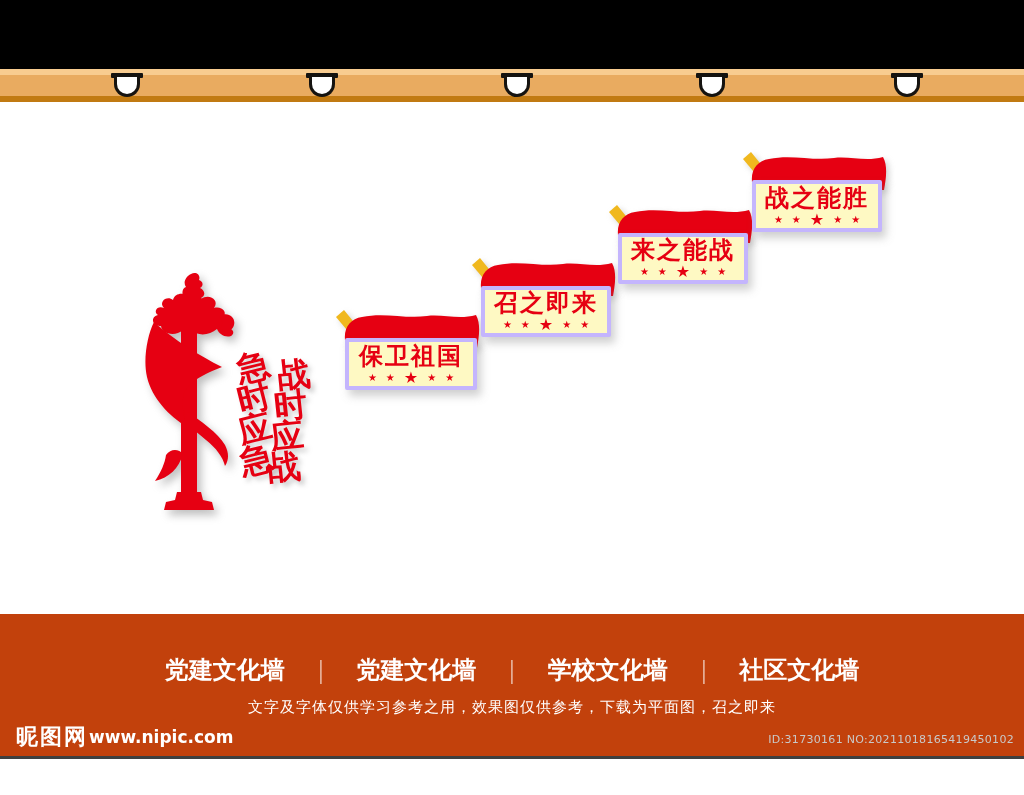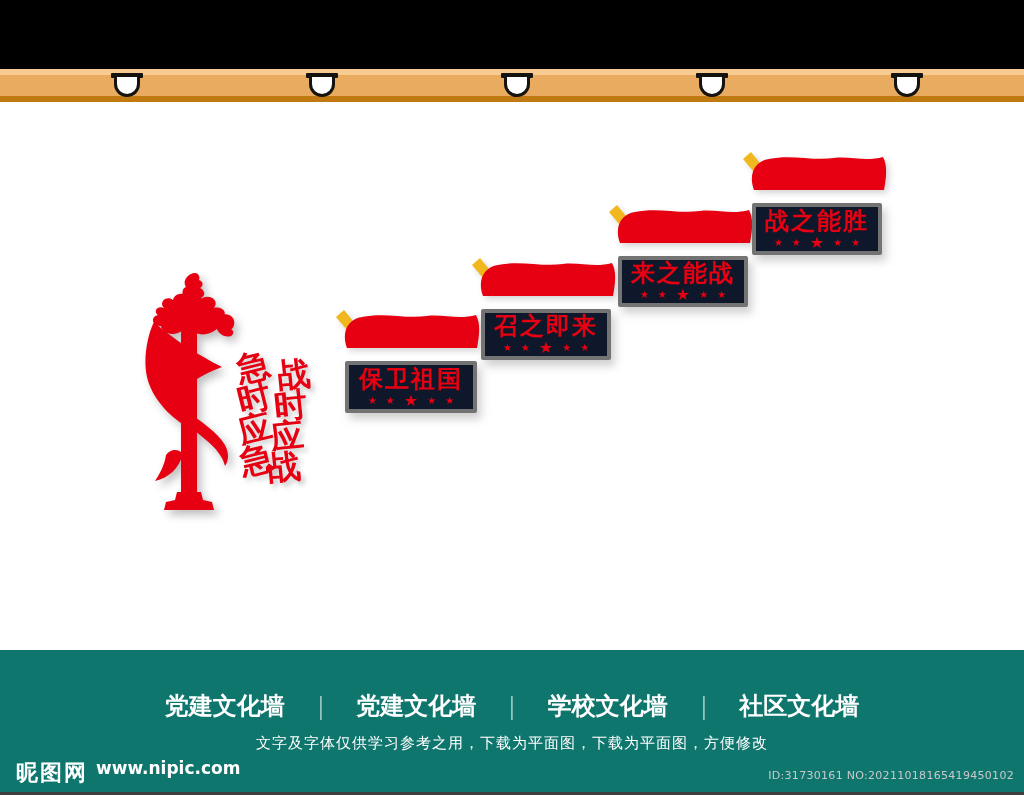--- a/index.html
+++ b/index.html
@@ -25,42 +25,42 @@
   .slogan-col{position:absolute;display:flex;flex-direction:column;color:#e60012;font-weight:bold;
     font-size:33px;text-shadow:3px 4px 5px rgba(120,120,120,0.4);}
   .slogan-left{left:238px;top:351px;transform:rotate(-2deg);}
   .slogan-right{left:279px;top:357px;transform:rotate(6deg);transform-origin:top left;}
   .slogan-col .char{display:block;height:31px;line-height:31px;transform:rotate(-12deg);}
   
   .banner{position:absolute;}
   .banner .flag{position:absolute;left:-10px;top:-28px;width:150px;height:40px;z-index:1;
     filter:drop-shadow(3px 3px 3px rgba(130,130,130,0.35));}
   .banner .box{position:relative;z-index:2;width:100%;height:100%;box-sizing:border-box;
-    background:#0f172a;border:4px solid #737373;border-radius:2px;
+    background:#fef9c3;border:4px solid #c4b5fd;border-radius:2px;
     box-shadow:4px 6px 9px rgba(120,120,120,0.35);
-    display:flex;flex-direction:column;align-items:center;justify-content:center;margin-top:23px;}
+    display:flex;flex-direction:column;align-items:center;justify-content:center;}
   .banner .label{color:#e60012;font-weight:bold;font-size:24px;letter-spacing:2px;line-height:26px;white-space:nowrap;}
   .banner .stars{display:flex;align-items:center;justify-content:center;gap:9px;color:#e60012;height:16px;margin-top:1px;}
   .banner .stars .star{font-size:10px;line-height:16px;}
   .banner .stars .star-big{font-size:16px;}
   .banner-1{left:345px;top:338px;width:132px;height:52px;}
   .banner-2{left:481px;top:286px;width:130px;height:51px;}
   .banner-3{left:618px;top:233px;width:130px;height:51px;}
   .banner-4{left:752px;top:180px;width:130px;height:52px;}
   
   .cdr-note{position:absolute;right:32px;top:605px;font-size:23px;font-weight:bold;
     color:#3b342e;letter-spacing:1px;white-space:nowrap;}
   
-  .footer{position:absolute;left:0;top:650px;width:1024px;height:145px;background:#0f766e;color:#fff;}
+  .footer{position:absolute;left:0;top:614px;width:1024px;height:145px;background:#c2410c;color:#fff;}
   .categories{display:flex;justify-content:center;align-items:center;gap:24px;
     padding-top:40px;font-size:24px;font-weight:bold;white-space:nowrap;}
   .cat-sep{font-weight:normal;font-size:24px;transform:scaleX(0.6);}
   .disclaimer{text-align:center;margin-top:12px;font-size:15px;letter-spacing:1px;}
   .bottom-bar{position:absolute;left:0;right:0;bottom:7px;height:30px;}
-  .site-logo{position:absolute;left:16px;bottom:0;display:flex;align-items:flex-start;gap:8px;color:#fff;}
+  .site-logo{position:absolute;left:16px;bottom:0;display:flex;align-items:center;gap:1px;color:#fff;}
   .site-logo .site-name{font-size:22px;font-weight:bold;letter-spacing:2px;}
   .site-logo .site-url{font-size:17px;font-weight:bold;}
   .image-id{position:absolute;right:10px;bottom:6px;font-size:11px;color:#c9c9c9;letter-spacing:0.3px;}
   .separator-line{position:absolute;left:0;bottom:0;width:100%;height:3px;background:#3f3f3f;}
 </style>
 </head>
 <body>
 
 <div class="page">
 
@@ -197,21 +197,21 @@
   <div class="footer">
     <div class="categories" id="categories-row">
         <span class="cat-item">党建文化墙</span>
         <span class="cat-sep">｜</span>
         <span class="cat-item">党建文化墙</span>
         <span class="cat-sep">｜</span>
         <span class="cat-item">学校文化墙</span>
         <span class="cat-sep">｜</span>
         <span class="cat-item">社区文化墙</span>
       </div>
-    <div class="disclaimer">文字及字体仅供学习参考之用，下载为平面图，下载为平面图，方便修改</div>
+    <div class="disclaimer">文字及字体仅供学习参考之用，效果图仅供参考，下载为平面图，召之即来</div>
     <div class="bottom-bar">
       <div class="site-logo">
         <span class="site-name">昵图网</span>
         <span class="site-url">www.nipic.com</span>
       </div>
       <div class="image-id">ID:31730161 NO:20211018165419450102</div>
     </div>
     <div class="separator-line"></div>
   </div>
 

